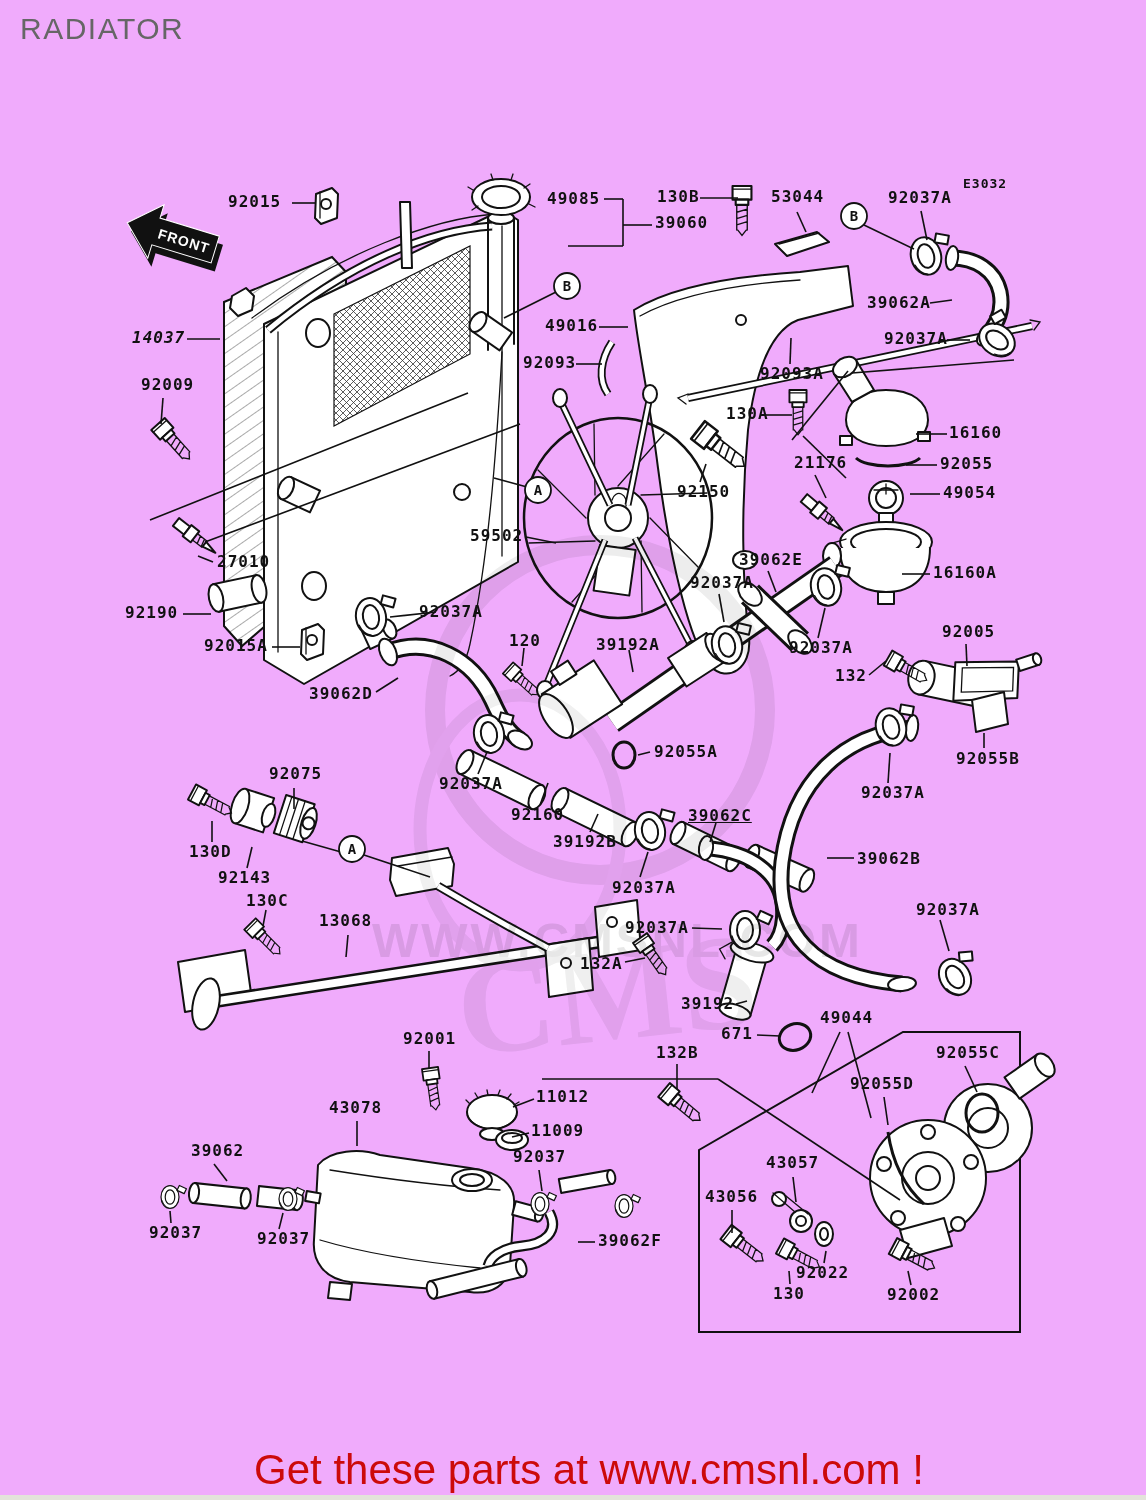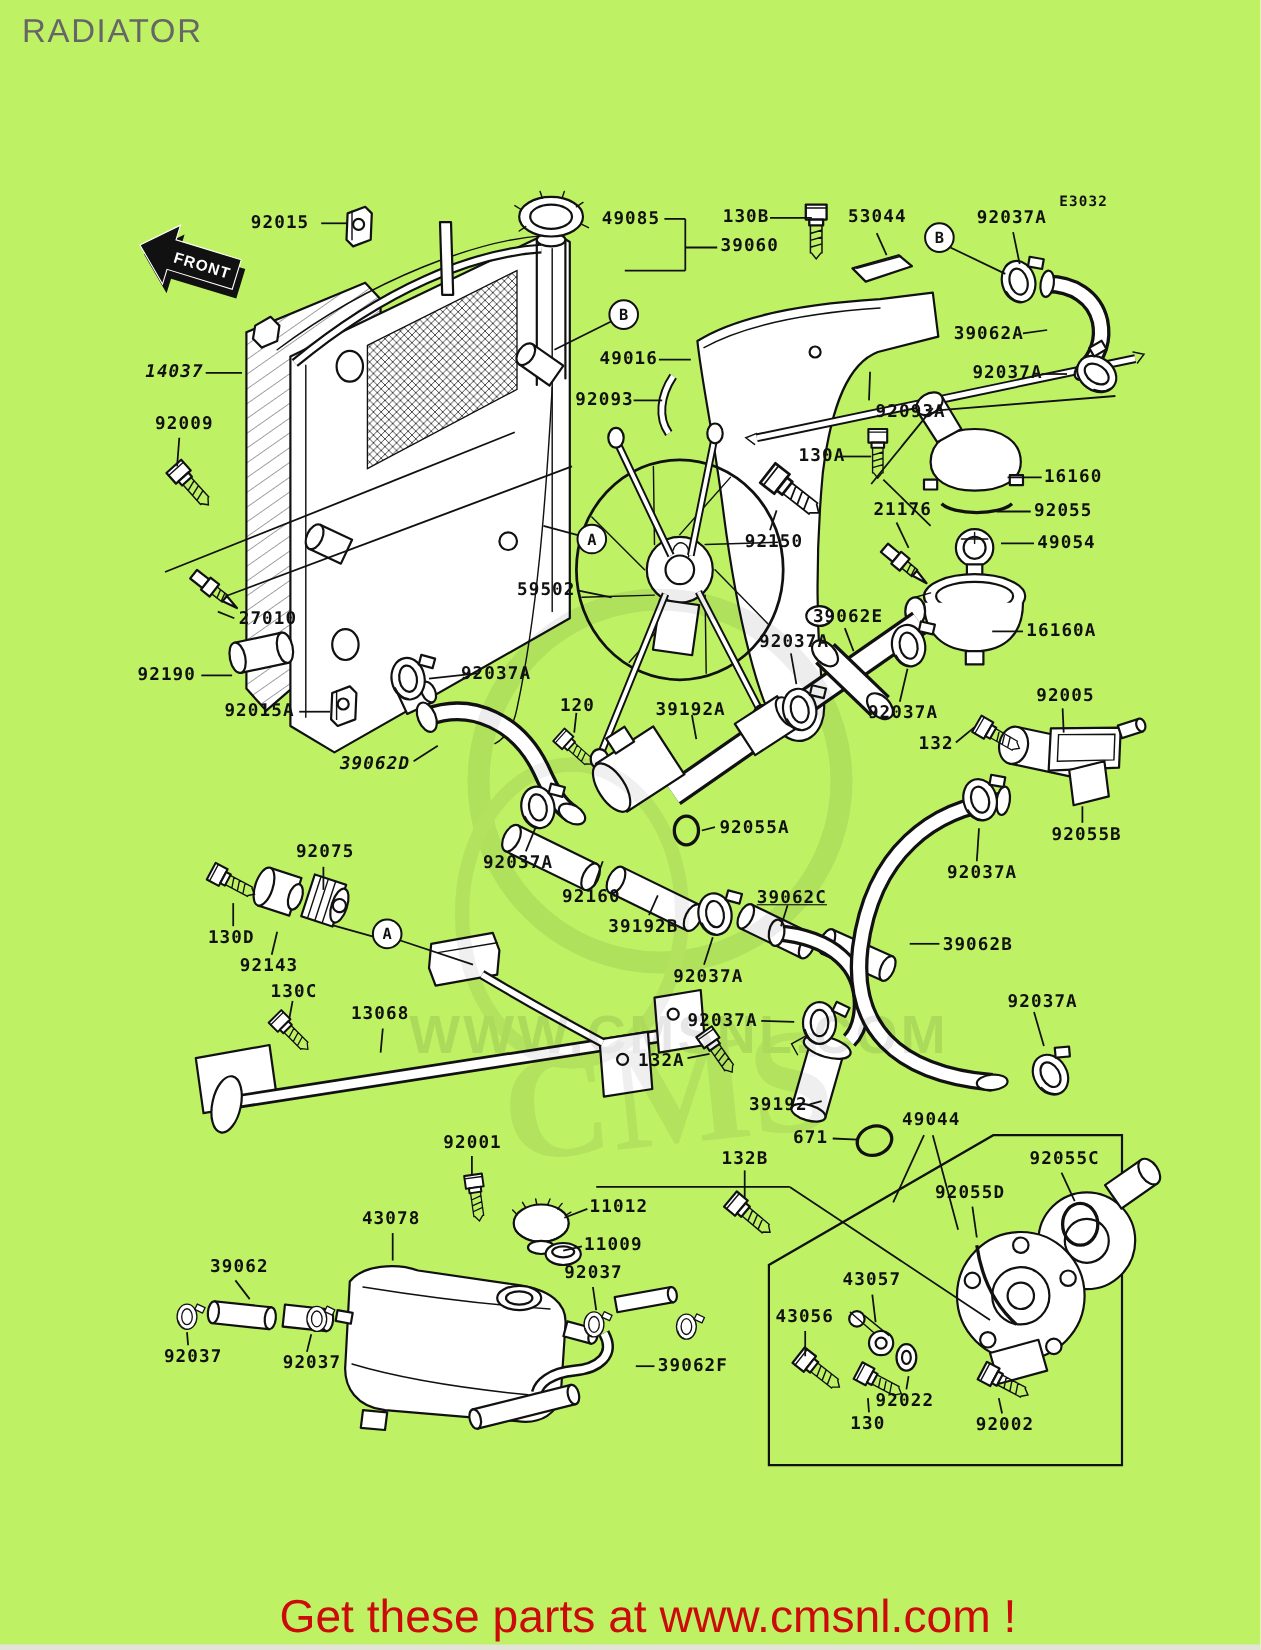--- a/index.html
+++ b/index.html
@@ -1,16 +1,16 @@
 <!DOCTYPE html>
 <html><head>
 <meta charset="utf-8">
 <style>
   html,body{margin:0;padding:0;background:#fff;}
-  #page{position:relative;width:1146px;height:1500px;background:#bef264;overflow:hidden;
+  #page{position:relative;width:1146px;height:1500px;background:#f0abfc;overflow:hidden;
         font-family:"DejaVu Sans Mono",monospace;}
   #page-title{position:absolute;left:20px;top:12px;font-family:"Liberation Sans",sans-serif;
         font-size:30px;color:#666;letter-spacing:1.5px;}
   #diagram-code{position:absolute;left:963px;top:176px;font:bold 13px "DejaVu Sans Mono",monospace;
         letter-spacing:1px;color:#111;}
   .plabel{position:absolute;font:bold 16px "DejaVu Sans Mono",monospace;letter-spacing:1px;
         color:#111;white-space:nowrap;line-height:16px;}
   #banner{position:absolute;left:0;top:1446px;width:1146px;text-align:center;
         font-family:"Liberation Sans",sans-serif;font-size:42px;color:#cc0a0a;}
   #bottom-strip{position:absolute;left:0;top:1495px;width:1146px;height:5px;background:#e3e3da;}
@@ -526,41 +526,41 @@
       <div class="plabel" style="left: 657px; top: 189px;">130B</div>
       <div class="plabel" style="left: 655px; top: 215px;">39060</div>
       <div class="plabel" style="left: 771px; top: 189px;">53044</div>
       <div class="plabel" style="left: 888px; top: 190px;">92037A</div>
       <div class="plabel" style="left: 867px; top: 295px;">39062A</div>
       <div class="plabel" style="left: 884px; top: 331px;">92037A</div>
       <div class="plabel" style="left: 132px; top: 330px; font-style: italic;">14037</div>
       <div class="plabel" style="left: 141px; top: 377px;">92009</div>
       <div class="plabel" style="left: 545px; top: 318px;">49016</div>
       <div class="plabel" style="left: 523px; top: 355px;">92093</div>
-      <div class="plabel" style="left: 760px; top: 366px; padding-left: 36px;">92093A</div>
+      <div class="plabel" style="left: 760px; top: 366px;">92093A</div>
       <div class="plabel" style="left: 726px; top: 406px;">130A</div>
       <div class="plabel" style="left: 949px; top: 425px;">16160</div>
       <div class="plabel" style="left: 794px; top: 455px;">21176</div>
       <div class="plabel" style="left: 940px; top: 456px;">92055</div>
       <div class="plabel" style="left: 943px; top: 485px;">49054</div>
       <div class="plabel" style="left: 677px; top: 484px;">92150</div>
       <div class="plabel" style="left: 470px; top: 528px;">59502</div>
       <div class="plabel" style="left: 739px; top: 552px;">39062E</div>
       <div class="plabel" style="left: 690px; top: 575px;">92037A</div>
       <div class="plabel" style="left: 933px; top: 565px;">16160A</div>
       <div class="plabel" style="left: 217px; top: 554px;">27010</div>
       <div class="plabel" style="left: 125px; top: 605px;">92190</div>
       <div class="plabel" style="left: 204px; top: 638px;">92015A</div>
       <div class="plabel" style="left: 419px; top: 604px;">92037A</div>
       <div class="plabel" style="left: 509px; top: 633px;">120</div>
       <div class="plabel" style="left: 596px; top: 637px;">39192A</div>
       <div class="plabel" style="left: 789px; top: 640px;">92037A</div>
       <div class="plabel" style="left: 942px; top: 624px;">92005</div>
       <div class="plabel" style="left: 835px; top: 668px;">132</div>
-      <div class="plabel" style="left: 309px; top: 686px; font-style: italic;">39062D</div>
+      <div class="plabel" style="left: 309px; top: 686px;">39062D</div>
       <div class="plabel" style="left: 654px; top: 744px;">92055A</div>
       <div class="plabel" style="left: 956px; top: 751px;">92055B</div>
       <div class="plabel" style="left: 439px; top: 776px;">92037A</div>
       <div class="plabel" style="left: 269px; top: 766px;">92075</div>
       <div class="plabel" style="left: 511px; top: 807px;">92160</div>
       <div class="plabel" style="left: 553px; top: 834px;">39192B</div>
       <div class="plabel" style="left: 688px; top: 808px; text-decoration: underline;">39062C</div>
       <div class="plabel" style="left: 861px; top: 785px;">92037A</div>
       <div class="plabel" style="left: 857px; top: 851px;">39062B</div>
       <div class="plabel" style="left: 189px; top: 844px;">130D</div>

